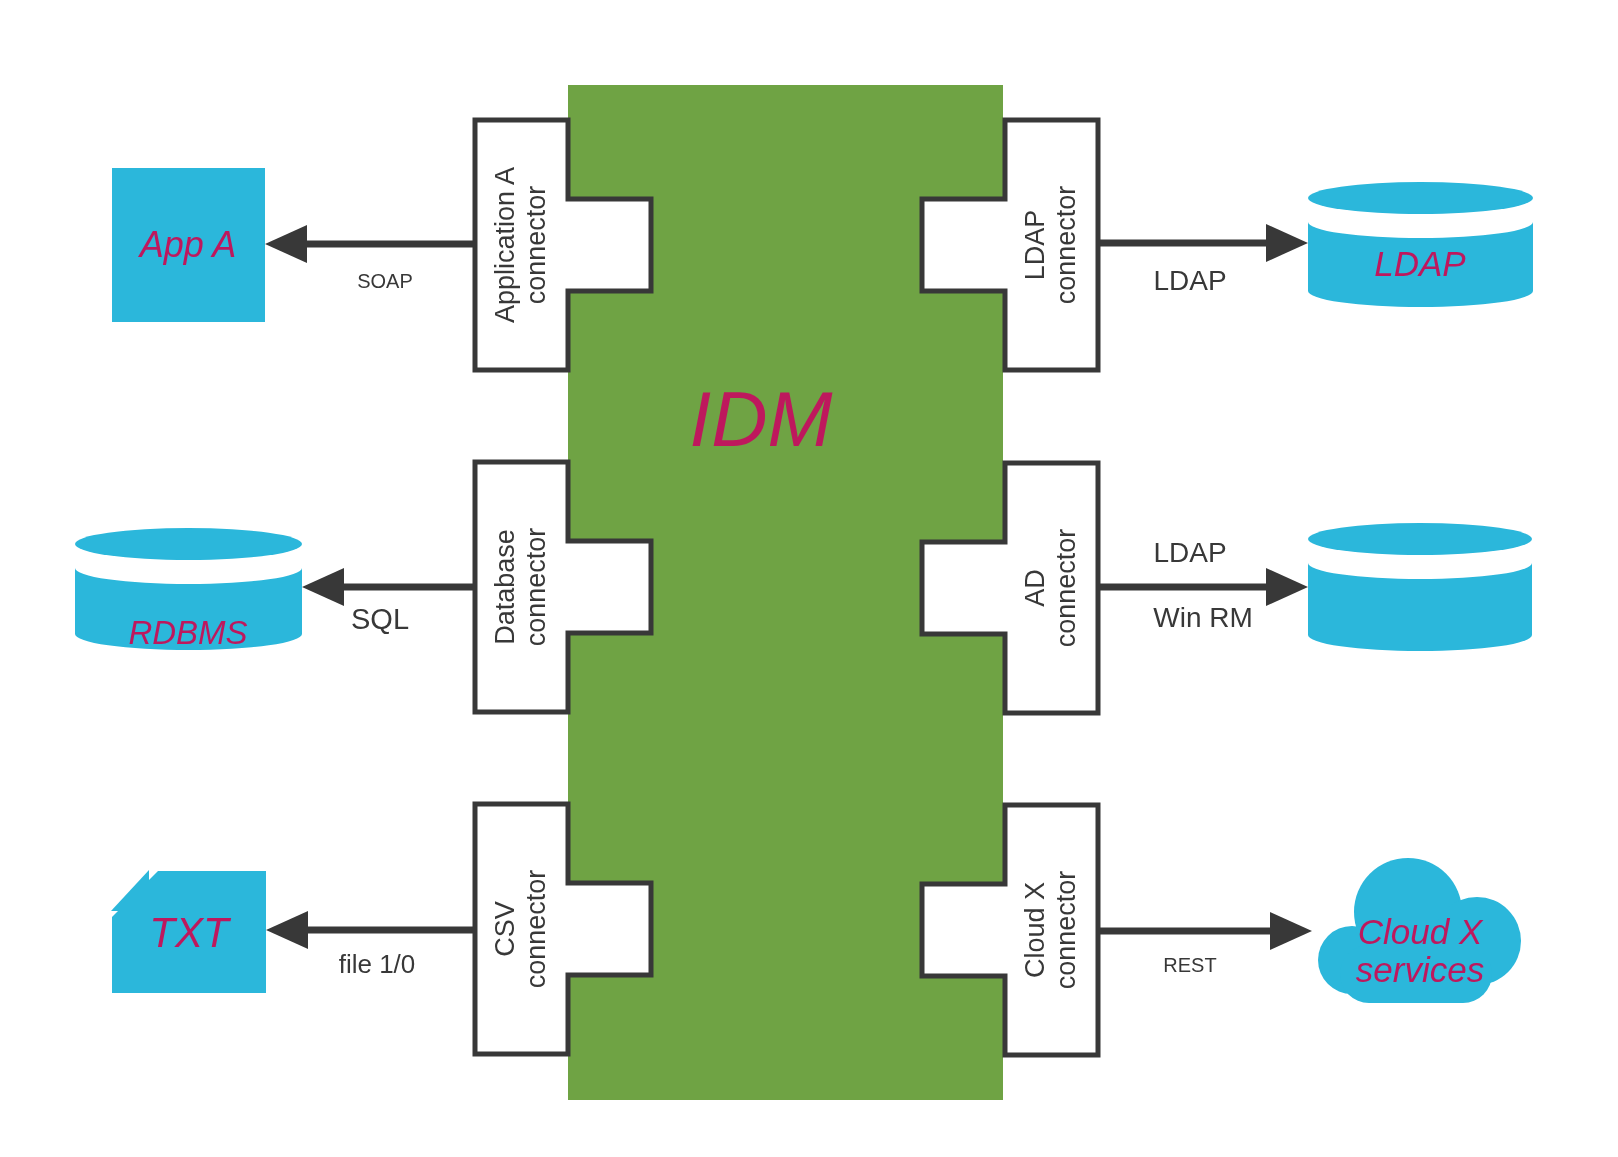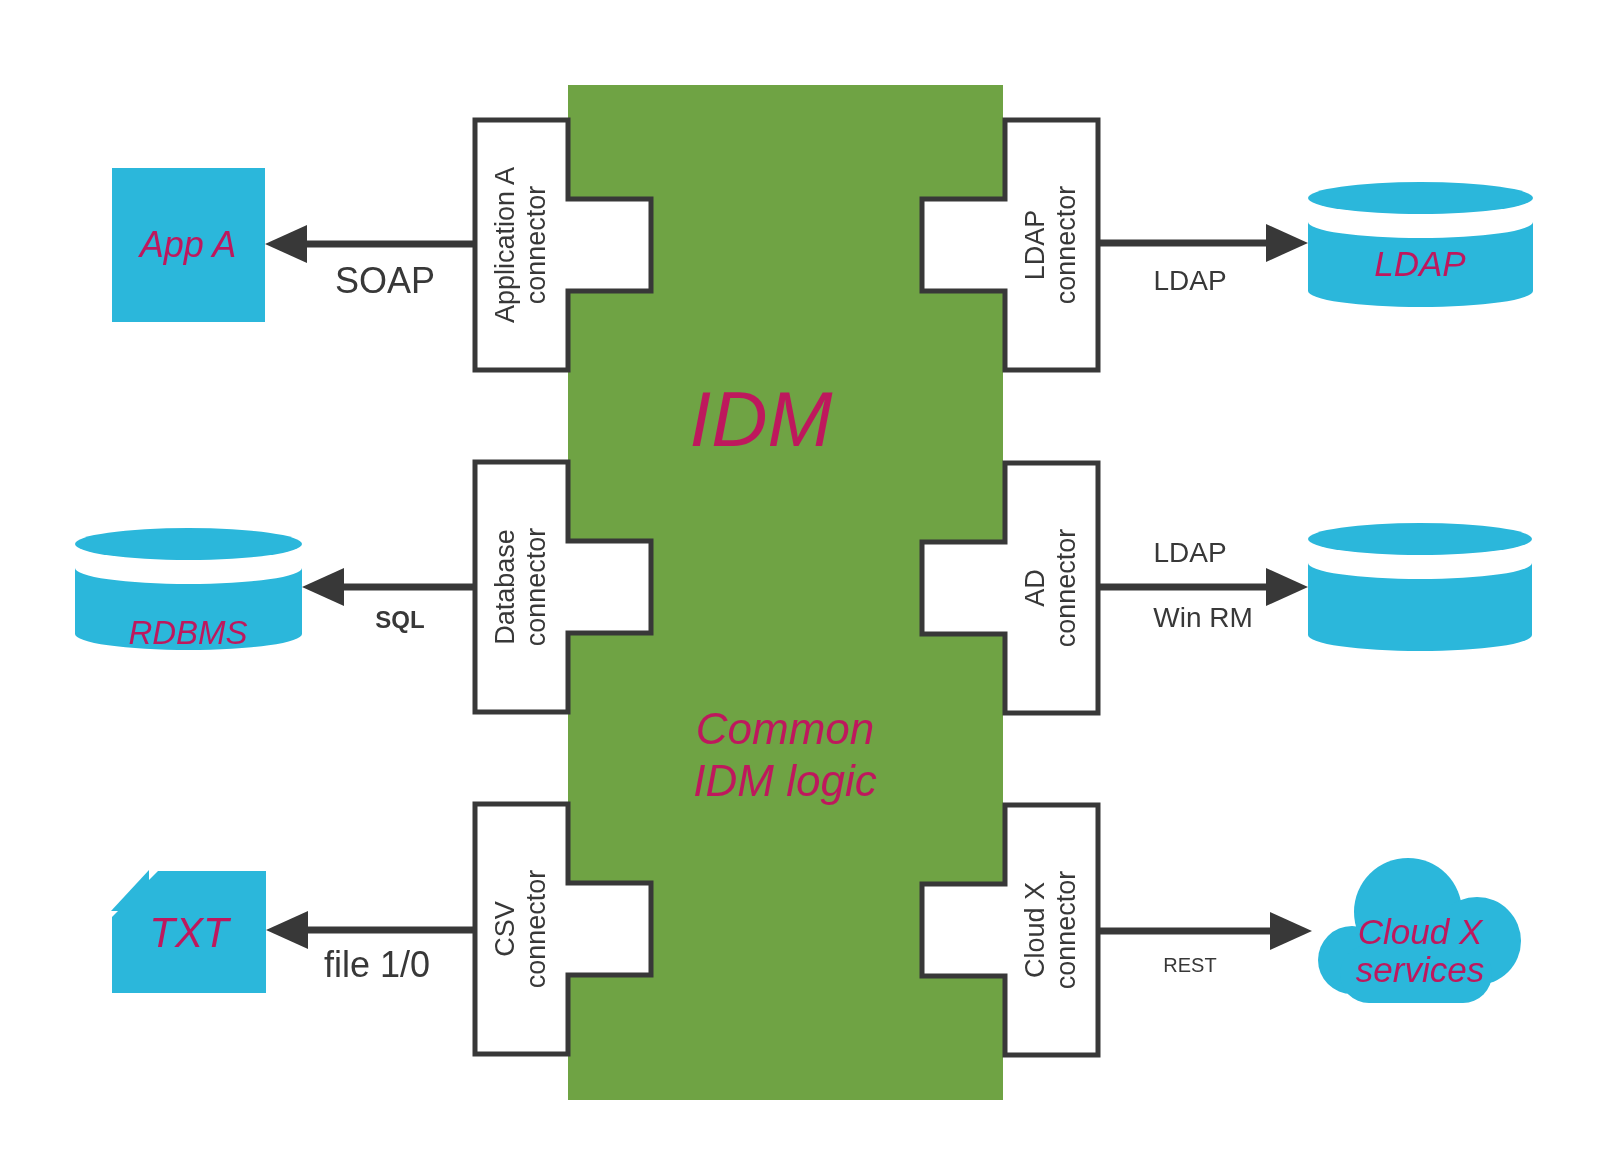--- a/index.html
+++ b/index.html
@@ -84,24 +84,20 @@
 
     <g>
       <circle cx="1408" cy="912" r="54" style="fill:var(--cyan)"></circle>
       <circle cx="1477" cy="941" r="44" style="fill:var(--cyan)"></circle>
       <circle cx="1352" cy="960" r="34" style="fill:var(--cyan)"></circle>
       <rect x="1340" y="945" width="152" height="58" rx="29" style="fill:var(--cyan)"></rect>
     </g>
   </svg>
 
   <div class="lbl white" style="left:761px; top:420px; font-size:78px;">IDM</div>
-  <div class="lbl white" style="left:785px; top:755px; font-size:44px; line-height:52px;">
-    <span class="line">Common</span>
-    <span class="line">IDM logic</span>
-  </div>
 
   <div class="lbl rot dark" style="left:521px; top:245px; font-size:27px;">
     <span class="line">Application A</span>
     <span class="line">connector</span>
   </div>
   <div class="lbl rot dark" style="left:521px; top:587px; font-size:27px;">
     <span class="line">Database</span>
     <span class="line">connector</span>
   </div>
   <div class="lbl rot dark" style="left:521px; top:929px; font-size:27px;">
@@ -114,23 +110,23 @@
   </div>
   <div class="lbl rot dark" style="left:1051px; top:588px; font-size:27px;">
     <span class="line">AD</span>
     <span class="line">connector</span>
   </div>
   <div class="lbl rot dark" style="left:1051px; top:930px; font-size:27px;">
     <span class="line">Cloud X</span>
     <span class="line">connector</span>
   </div>
 
-  <div class="lbl dark" style="left:385px; top:281px; font-size:36px;">SOAP</div>
-  <div class="lbl dark" style="left:400px; top:620px; font-size:24px;font-weight:bold;">SQL</div>
-  <div class="lbl dark" style="left:377px; top:965px; font-size:36px;">file 1/0</div>
+  <div class="lbl dark" style="left:385px; top:281px; font-size:20px;">SOAP</div>
+  <div class="lbl dark" style="left:380px; top:620px; font-size:29px;">SQL</div>
+  <div class="lbl dark" style="left:377px; top:965px; font-size:26px;">file 1/0</div>
   <div class="lbl dark" style="left:1190px; top:281px; font-size:28px;">LDAP</div>
   <div class="lbl dark" style="left:1190px; top:553px; font-size:28px;">LDAP</div>
   <div class="lbl dark" style="left:1203px; top:618px; font-size:28px;">Win RM</div>
   <div class="lbl dark" style="left:1190px; top:965px; font-size:20px;">REST</div>
 
   <div class="lbl white" style="left:188px; top:245px; font-size:36px;">App A</div>
   <div class="lbl white" style="left:188px; top:633px; font-size:33px;">RDBMS</div>
   <div class="lbl white" style="left:189px; top:933px; font-size:42px;">TXT</div>
   <div class="lbl white" style="left:1420px; top:264px; font-size:35px;">LDAP</div>
   <div class="lbl white" style="left:1420px; top:951px; font-size:35px; line-height:38px;">

